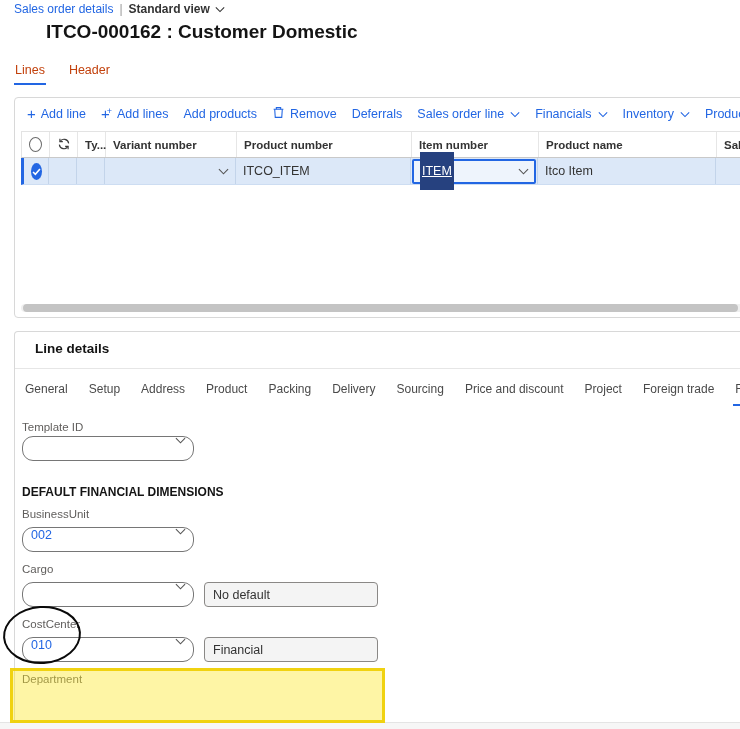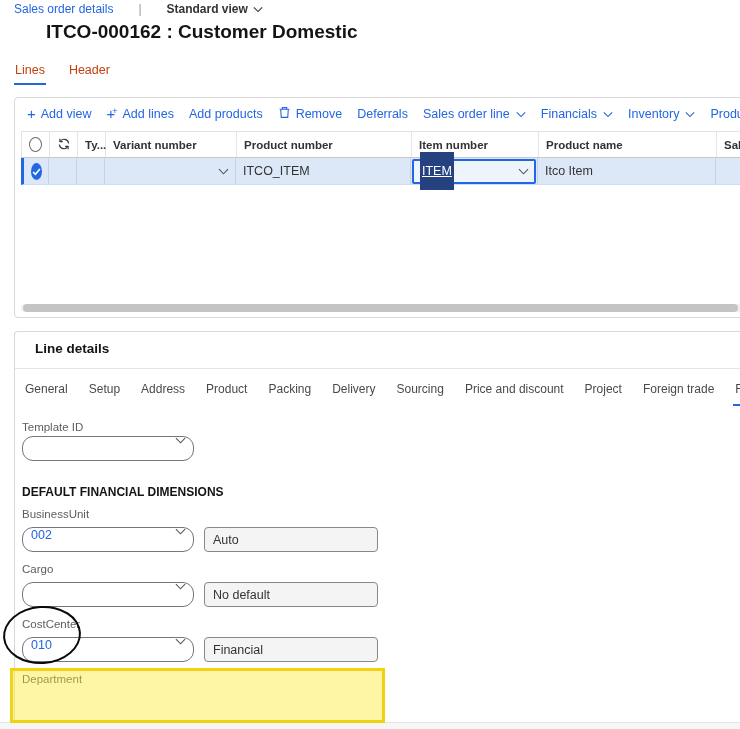--- a/index.html
+++ b/index.html
@@ -2,21 +2,21 @@
 <html><head>
 <meta charset="utf-8">
 <style>
   * { margin:0; padding:0; box-sizing:border-box; }
   html,body { width:740px; height:729px; }
   body {
     position:relative; overflow:hidden; background:#fff;
     font-family:"Liberation Sans","DejaVu Sans",sans-serif; color:#333;
   }
   
-  .breadcrumb { position:absolute; left:14px; top:2px; font-size:12px; display:flex; align-items:center; gap:25px; }
+  .breadcrumb { position:absolute; left:14px; top:2px; font-size:12px; display:flex; align-items:center; gap:6px; }
   .breadcrumb .link { color:#2266e3; cursor:pointer; }
   .breadcrumb .sep { color:#999; }
   .breadcrumb .view { color:#333; display:flex; align-items:center; gap:5px; cursor:pointer;font-weight:bold; }
   .chev { display:inline-block; width:10px; height:7px; }
   .chev svg { display:block; }
   .page-title { position:absolute; left:14px; top:21px; font-size:19px; font-weight:700; color:#141414;margin-left:32px; }
   .page-tabs { position:absolute; left:14px; top:61px; display:flex; gap:22px; font-size:12.5px; color:#c2410c; }
   .page-tabs .ptab { padding:2px 1px 6px; cursor:pointer; }
   .page-tabs .ptab.active { border-bottom:2px solid #2266e3; }
 
@@ -108,21 +108,21 @@
 <div class="page-tabs">
   <div class="ptab active">Lines</div>
   <div class="ptab">Header</div>
 </div>
 
 <div class="card1">
 
   <div class="toolbar">
     <div class="tb-item">
       <span class="tb-plus">+</span>
-      <span>Add view</span>
+      <span>Add line</span>
     </div>
     <div class="tb-item">
       <span><span class="tb-plus">+</span><span class="tb-plus-sm">+</span></span>
       <span>Add lines</span>
     </div>
     <div class="tb-item">
       <span>Add products</span>
     </div>
     <div class="tb-item">
       <span><svg viewBox="0 0 24 24" width="13" height="13" fill="none" stroke="#2266e3" stroke-width="2">
@@ -255,21 +255,20 @@
 
   <div class="f-label d0l">BusinessUnit</div>
   <div class="combo d0c">
     <span class="val">002</span>
     <span class="chev">
         <svg viewBox="0 0 12 7" width="11" height="7">
           <path d="M1 1l5 5 5-5" fill="none" stroke="#555" stroke-width="1.2"></path>
         </svg>
       </span>
   </div>
-  <div class="ro-field d0c">Auto</div>
 
   <div class="f-label d1l">Cargo</div>
   <div class="combo d1c">
     <span class="val"></span>
     <span class="chev">
         <svg viewBox="0 0 12 7" width="11" height="7">
           <path d="M1 1l5 5 5-5" fill="none" stroke="#555" stroke-width="1.2"></path>
         </svg>
       </span>
   </div>

